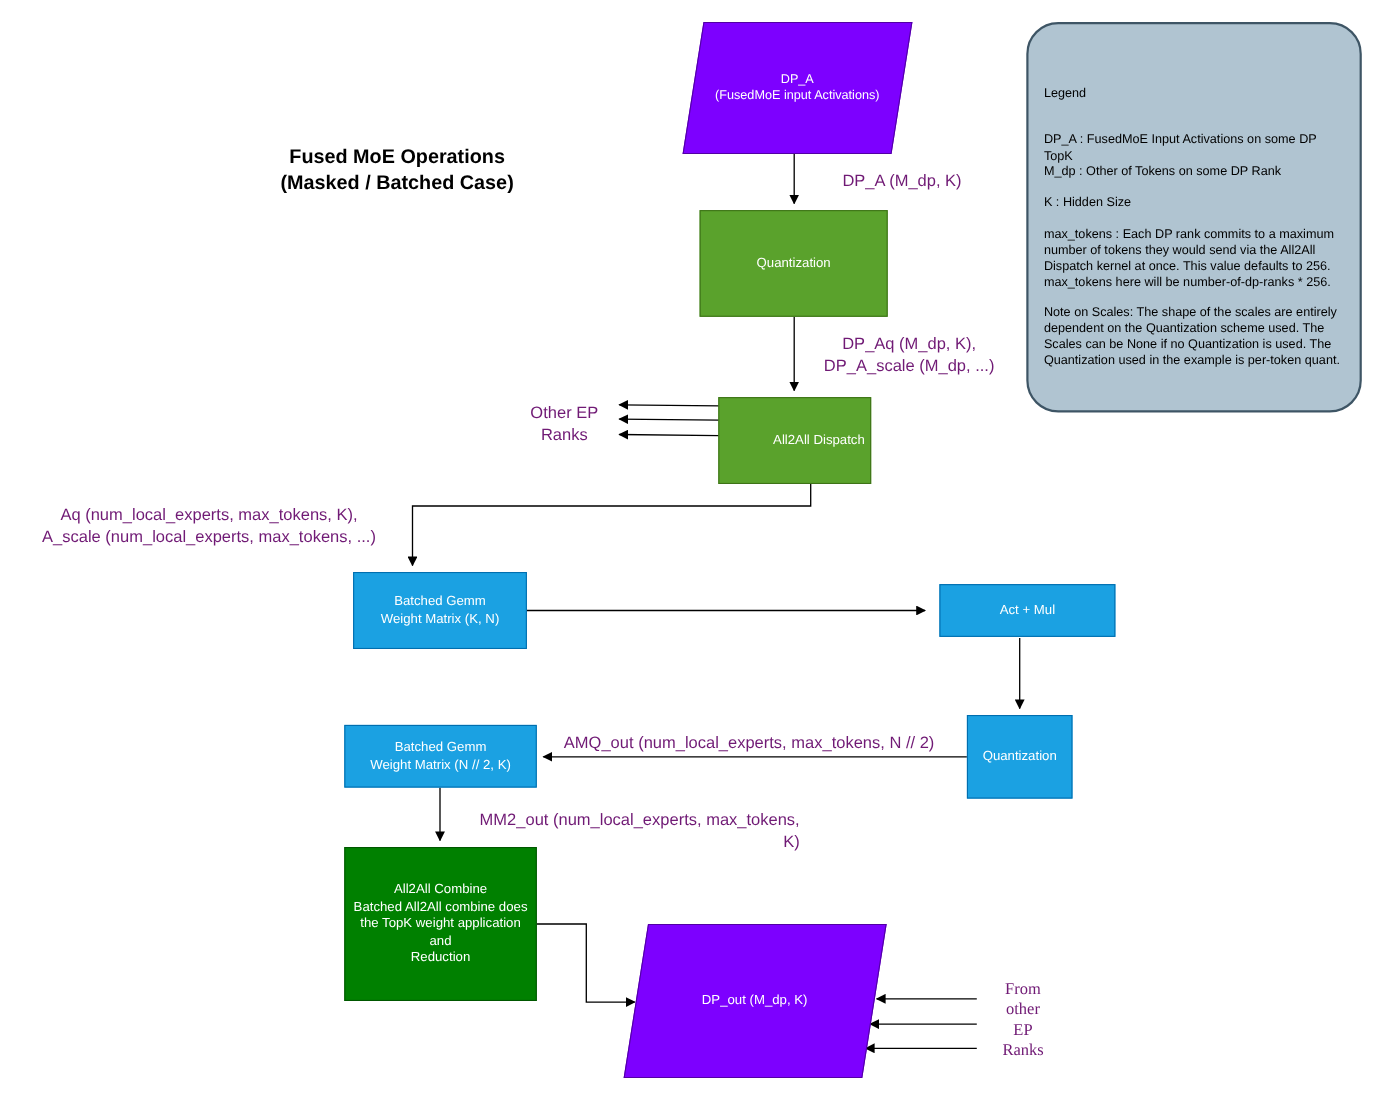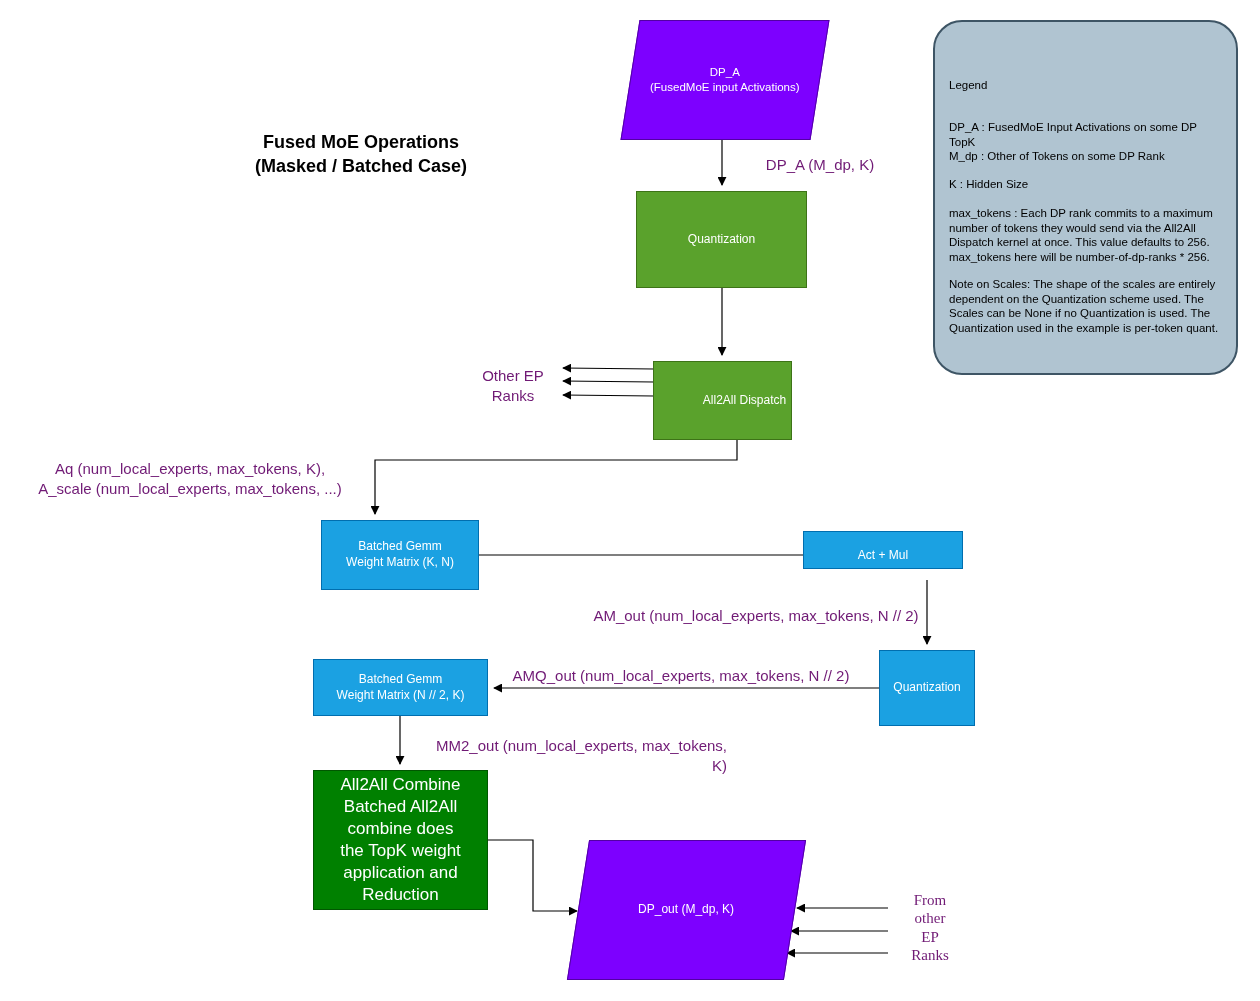--- a/index.html
+++ b/index.html
@@ -10,21 +10,21 @@
   body{background:#ffffff;font-family:"Liberation Sans", sans-serif;}
   .canvas{position:relative;width:1260px;height:1001px;background:#ffffff;overflow:hidden;}
   svg.connectors{position:absolute;left:0;top:0;width:1260px;height:1001px;pointer-events:none;}
   .node{
     position:absolute;display:flex;align-items:center;justify-content:center;
     color:#ffffff;font-size:12px;line-height:1.3;text-align:center;
     white-space:pre-line;padding:4px;
   }
   .green{background:var(--green);border:1px solid #3d7317;}
   .blue{background:var(--blue);border:1px solid #006eaf;}
-  .dkgreen{background:var(--dark_green);border:1px solid #005700;font-size:17px;}
+  .dkgreen{background:var(--dark_green);border:1px solid #005700;font-size:12px;}
   .para{background:var(--purple);border:1px solid #5200a3;transform:skewX(-9deg);}
   .para .inner{transform:skewX(9deg);white-space:pre-line;}
   .edge-label{
     position:absolute;color:#701a75;font-size:15px;line-height:1.35;
     text-align:center;white-space:pre-line;
   }
   .diagram-title{
     position:absolute;left:228px;top:106px;width:266px;
     font-size:18px;font-weight:bold;text-align:center;line-height:1.35;
     color:#000;white-space:pre-line;margin-top:24px;
@@ -82,21 +82,21 @@
 
   <div class="node green" style="left:653px;top:361px;width:139px;height:79px;padding-left:48px;">
     <span>All2All Dispatch</span>
   </div>
 
   <div class="node blue" style="left:321px;top:520px;width:158px;height:70px;">
     <span>Batched Gemm
 Weight Matrix (K, N)</span>
   </div>
 
-  <div class="node blue" style="left:803px;top:531px;width:160px;height:38px;align-items:flex-end;">
+  <div class="node blue" style="left:854px;top:531px;width:160px;height:48px;">
     <span>Act + Mul</span>
   </div>
 
   <div class="node blue" style="left:879px;top:650px;width:96px;height:76px;">
     <span>Quantization</span>
   </div>
 
   <div class="node blue" style="left:313px;top:659px;width:175px;height:57px;">
     <span>Batched Gemm
 Weight Matrix (N // 2, K)</span>
@@ -108,26 +108,27 @@
 the TopK weight application and
 Reduction</span>
   </div>
 
   <div class="node para" style="left:578px;top:840px;width:217px;height:140px;">
     <span class="inner">DP_out (M_dp, K)</span>
   </div>
 
   <div class="edge-label" style="left:740px;top:155px;width:160px;">DP_A (M_dp, K)</div>
 
+  <div class="edge-label" style="left:744px;top:303px;width:165px;">DP_Aq (M_dp, K),
+DP_A_scale (M_dp, ...)</div>
 
   <div class="edge-label" style="left:25px;top:459px;width:330px;">Aq (num_local_experts, max_tokens, K),
 A_scale (num_local_experts, max_tokens, ...)</div>
 
 
-  <div class="edge-label" style="left:591px;top:606px;width:330px;">AM_out (num_local_experts, max_tokens, N // 2)</div>
 
   <div class="edge-label" style="left:511px;top:666px;width:340px;">AMQ_out (num_local_experts, max_tokens, N // 2)</div>
 
   <div class="edge-label" style="left:417px;top:736px;width:310px;text-align:right;">MM2_out (num_local_experts, max_tokens, K)</div>
 
   <div class="edge-label" style="left:465px;top:366px;width:96px;">Other EP
 Ranks</div>
 
   <div class="edge-label" style="left:898px;top:891px;width:64px;line-height:1.22;font-family:Liberation Serif, serif;">From
 other

